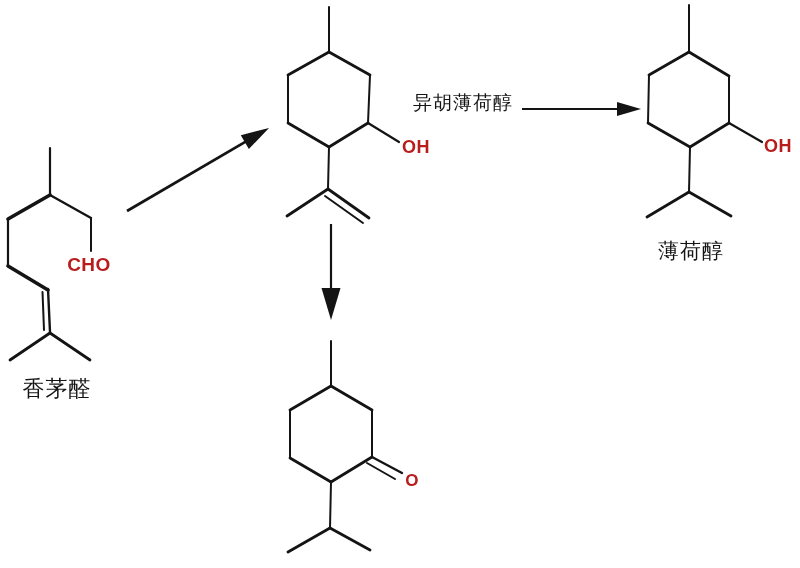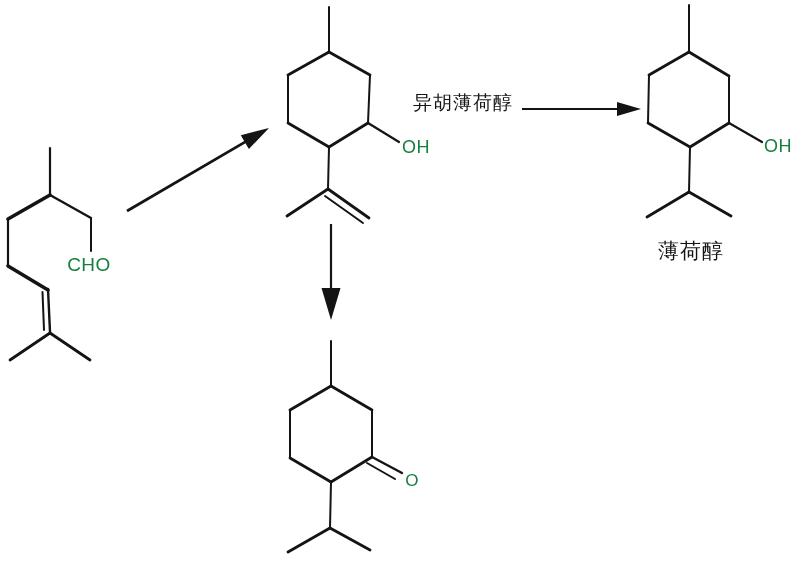--- a/index.html
+++ b/index.html
@@ -28,23 +28,23 @@
     letter-spacing: 1px;
     font-weight: 500;
   }
   .citronellal-label { left: 57px;  top: 389px; font-size: 22px; }
   .isopulegol-label  { left: 463px; top: 103px; font-size: 19px; }
   .menthol-label     { left: 691px; top: 251px; font-size: 21px; }
   .menthone-label    { left: 470px; top: 469px; font-size: 21px; }
   .atom {
     position: absolute;
     transform: translate(-50%, -50%);
-    color: #15803d;
+    color: #b91c1c;
     white-space: nowrap;
-    font-weight: 400;
+    font-weight: 700;
     letter-spacing: 0.5px;
   }
   .cho-label        { left: 89px; top: 265px; font-size: 19px; }
   .oh-isopulegol    { left: 416px; top: 147px; font-size: 18px; }
   .oh-menthol       { left: 778px; top: 146px; font-size: 18px; }
   .o-menthone       { left: 412px; top: 481px; font-size: 17px; }
 </style>
 </head>
 <body>
 
@@ -111,20 +111,21 @@
       <g>
         <line x1="331" y1="224" x2="331" y2="291" stroke="#141414" stroke-width="2.2"></line>
         <polygon points="331,320 321.5,288 340.5,288" fill="#141414"></polygon>
       </g>
       <g>
         <line x1="522" y1="109" x2="620" y2="109" stroke="#141414" stroke-width="2.2"></line>
         <polygon points="641,109 617,116 617,102" fill="#141414"></polygon>
       </g>
     </svg>
 
+  <div class="lbl citronellal-label">香茅醛</div>
 
   <div class="lbl isopulegol-label">异胡薄荷醇</div>
 
   <div class="lbl menthol-label">薄荷醇</div>
 
 
   <div class="atom cho-label">CHO</div>
 
   <div class="atom oh-isopulegol">OH</div>
 

